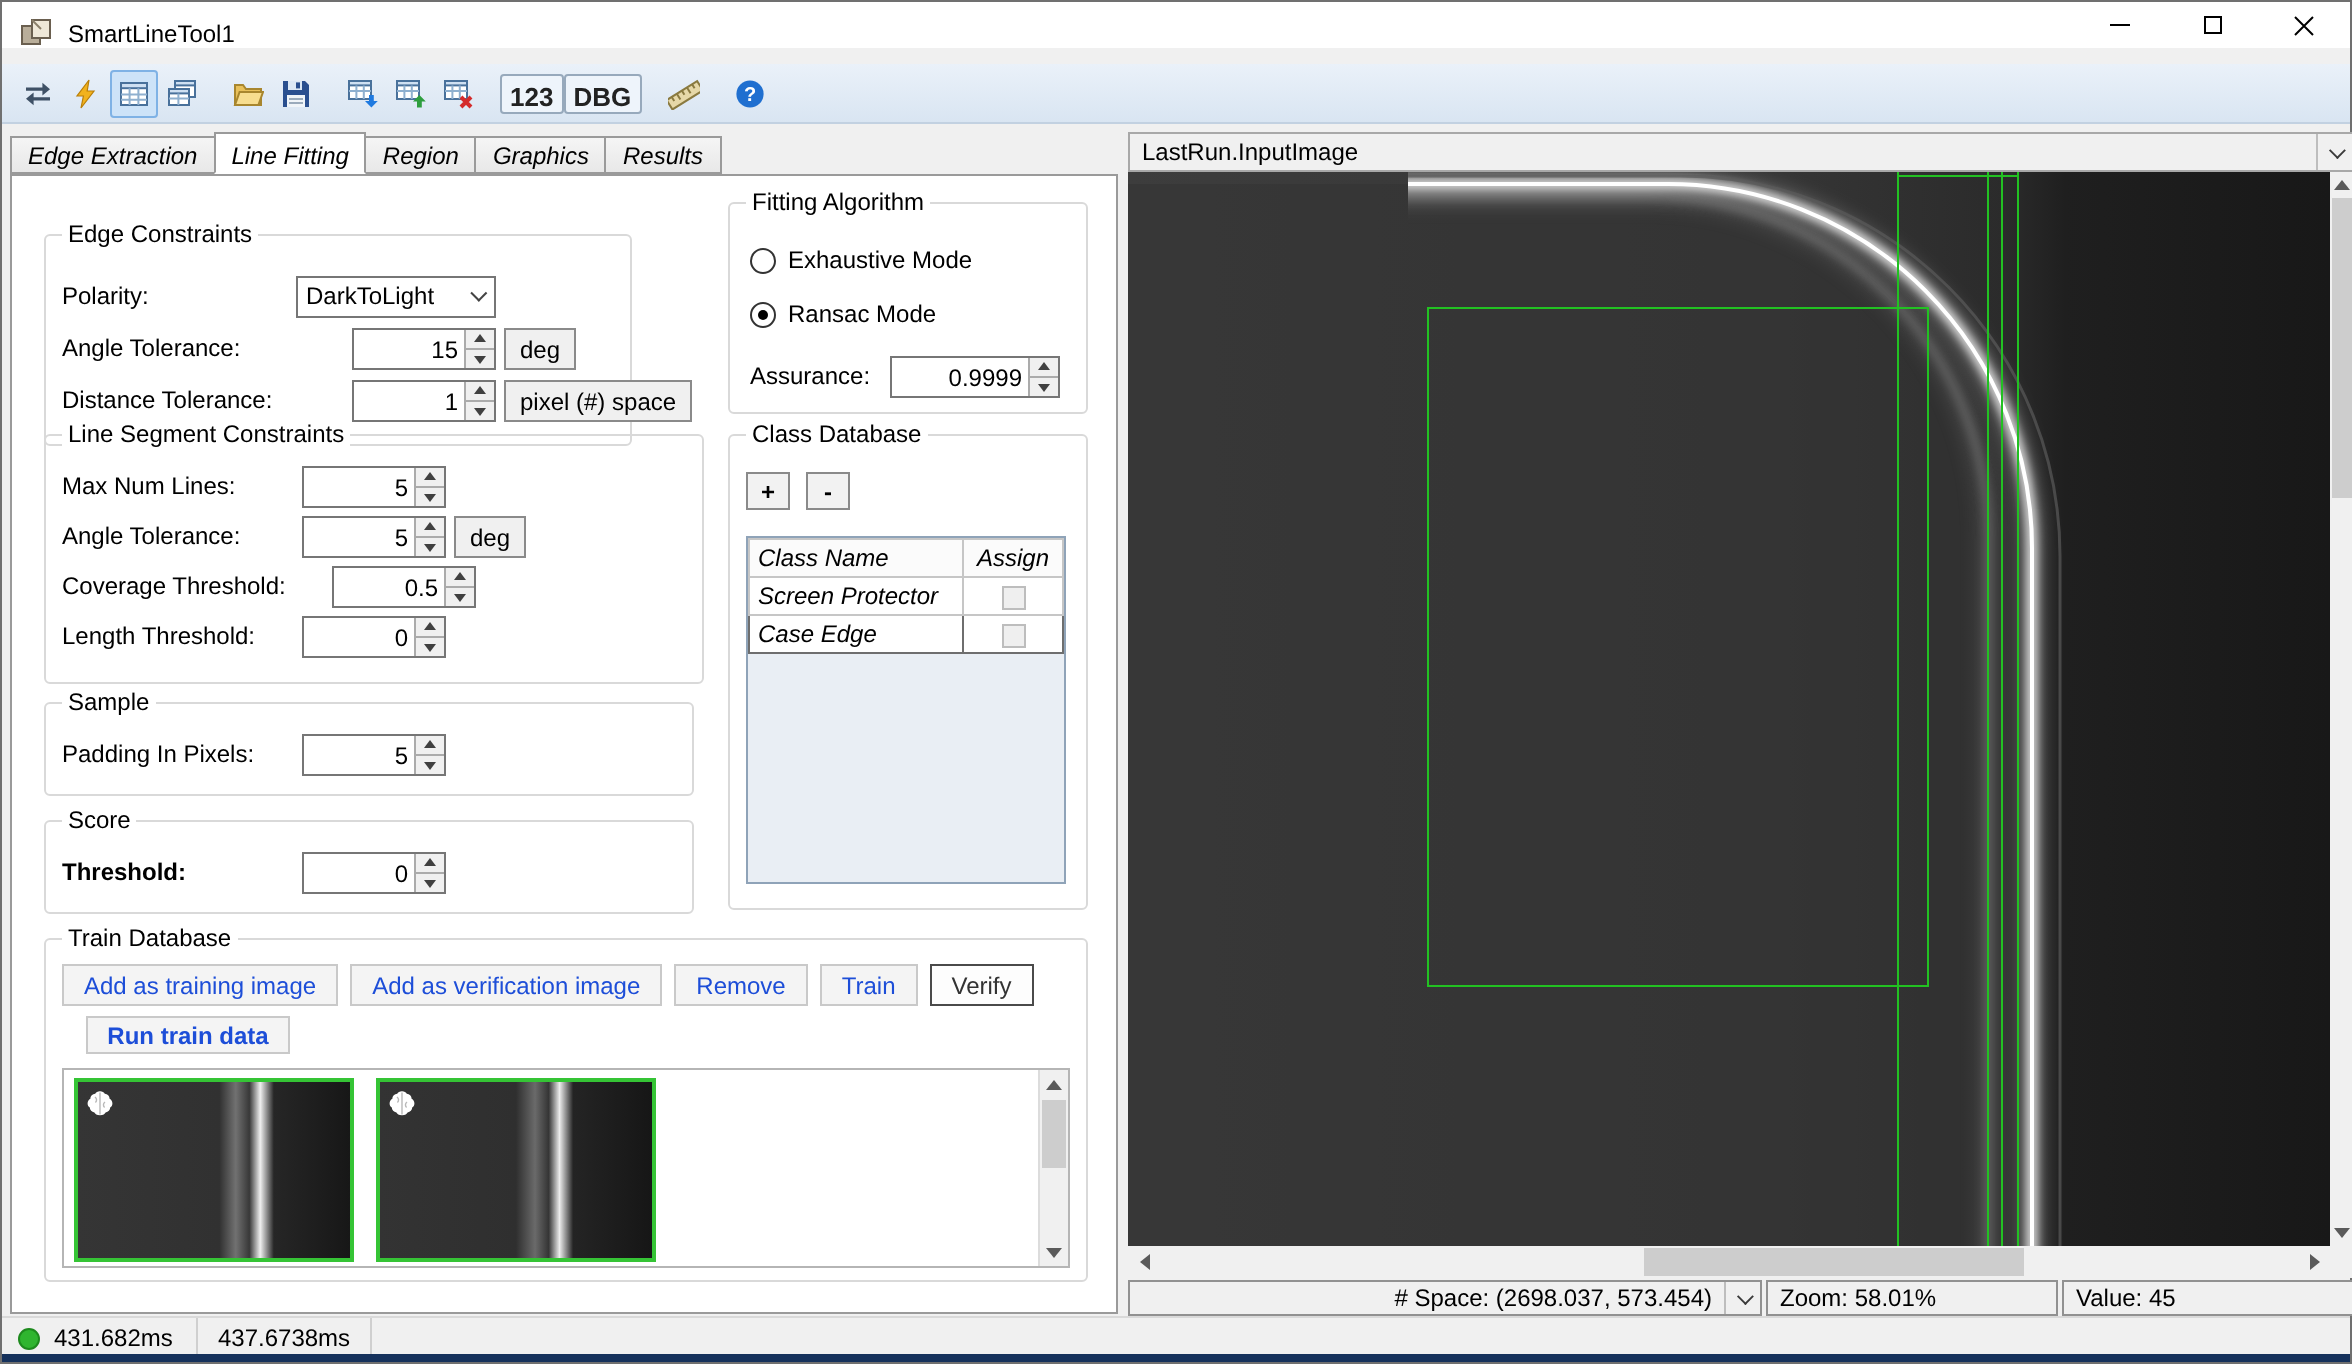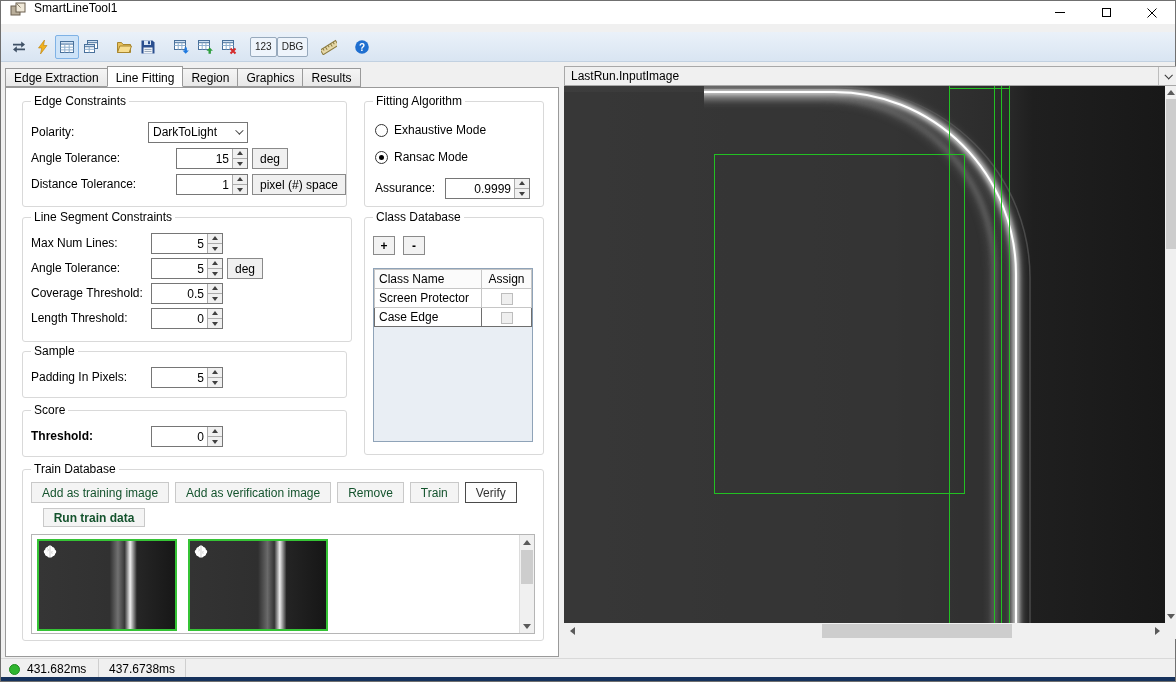--- a/index.html
+++ b/index.html
@@ -1,41 +1,41 @@
 <!DOCTYPE html>
 <html><head>
 <meta charset="utf-8">
 <style>
   * { margin:0; padding:0; box-sizing:border-box; }
   html,body { width:1176px; height:682px; overflow:hidden; }
   body { font-family:"Liberation Sans", sans-serif; font-size:12px; color:#000; background:#f0f0f0; }
   .window { position:relative; width:1176px; height:682px; background:#f0f0f0; border:1px solid #707070; }
 
   
-  .titlebar { position:absolute; left:0; top:0; right:0; height:23px; background:#fff; display:flex; align-items:flex-start; }
+  .titlebar { position:absolute; left:0; top:0; right:0; height:23px; background:#fff; display:flex; align-items:flex-end; }
   .title-icon { margin-left:9px; width:16px; height:16px; flex:0 0 auto; }
   .title-text { margin-left:8px; }
   .win-controls { margin-left:auto; display:flex; height:100%; }
   .win-btn { width:46px; height:100%; display:flex; align-items:center; justify-content:center; }
   .min-glyph { width:10px; height:1px; background:#000; display:block; }
   .max-glyph { width:9px; height:9px; border:1px solid #000; display:block; }
 
   
   .toolbar { position:absolute; left:0; top:31px; right:0; height:30px;
              background:linear-gradient(#eaf1f9,#d9e5f2); border-bottom:1px solid #c2d1e1;
              display:flex; align-items:center; padding-left:6px; }
   .tbtn { width:24px; height:24px; display:flex; align-items:center; justify-content:center; border:1px solid transparent; border-radius:2px; }
   .tbtn.toggled { background:#cde3f8; border-color:#7fb2e5; }
-  .tbtn.txt { width:auto; height:20px; padding:0 4px; border:1px solid #97a9bc; background:#eef4fb; font-size:10px; font-weight:normal; color:#222; }
+  .tbtn.txt { width:auto; height:20px; padding:0 4px; border:1px solid #97a9bc; background:#eef4fb; font-size:13px; font-weight:bold; color:#222;align-items:flex-end; }
   .tsep { width:9px; height:24px; }
 
   
   .tabstrip { position:absolute; left:4px; top:65px; height:21px; display:flex; align-items:flex-end; z-index:4; }
   .tab { height:19px; padding:2px 8px 0; border:1px solid #9a9a9a; margin-right:-1px;
-         background:linear-gradient(#f5f5f5,#e8e8e8); white-space:nowrap; }
+         background:linear-gradient(#f5f5f5,#e8e8e8); white-space:nowrap;font-style:italic; }
   .tab.active { height:21px; padding-top:4px; background:#fff; border-bottom:1px solid #fff; position:relative; z-index:5; }
 
   
   .left-panel { position:absolute; left:4px; top:86px; width:554px; height:570px; background:#fff; border:1px solid #9a9a9a; }
   .group { position:absolute; border:1px solid #d9d9d9; border-radius:3px; }
   .gtitle { position:absolute; top:-8px; left:8px; background:#fff; padding:0 3px; white-space:nowrap; }
   .frow { position:absolute; left:8px; height:22px; display:flex; align-items:center; }
   .flabel { display:inline-block; }
 
   .combo { width:100px; height:21px; border:1px solid #767676; background:#fff; display:flex; align-items:center; padding-left:4px; }
@@ -50,30 +50,30 @@
   .ad::before { content:""; border:3px solid transparent; border-top:4px solid #404040; margin-bottom:-4px; }
 
   .unit { height:21px; margin-left:4px; padding:3px 7px 0; border:1px solid #8a8a8a; background:#f0f0f0; white-space:nowrap; }
 
   .radio-row { position:absolute; left:10px; display:flex; align-items:center; gap:6px; height:16px; }
   .rb { width:13px; height:13px; border:1px solid #333; border-radius:50%; background:#fff; position:relative; flex:0 0 auto; }
   .rb.on::after { content:""; position:absolute; inset:3px; background:#000; border-radius:50%; }
 
   .small-btn { width:22px; height:19px; border:1px solid #8a8a8a; background:#f2f2f2; display:flex; align-items:center; justify-content:center; font-weight:bold; }
 
-  .class-wrap { position:absolute; left:8px; top:50px; width:160px; height:174px; background:#e9eef4; border:1px solid #8fa3b8; }
+  .class-wrap { position:absolute; left:8px; top:50px; width:160px; height:174px; background:#e9eef4; border:1px solid #8fa3b8;font-style:italic; }
   table.classtbl { border-collapse:collapse; width:100%; background:#fff; table-layout:fixed; }
   .classtbl th, .classtbl td { border:1px solid #c6c6c6; height:19px; font-weight:normal; text-align:left; padding:0 4px; overflow:hidden; white-space:nowrap; }
   .classtbl th { background:#fbfbfb; }
   .col-assign { width:50px; text-align:center !important; }
   tr.current td { border-color:#6e6e6e; }
   .cb { display:inline-block; width:12px; height:12px; border:1px solid #bdbdbd; background:#efefef; vertical-align:middle; }
 
   .btn { height:21px; padding:0 10px; border:1px solid #b5b5b5; background:#fdfdfd; display:inline-flex; align-items:center; justify-content:center; color:#333; white-space:nowrap; }
-  .btn.disabled { color:#14532d; background:#f4f4f4; border-color:#c9c9c9;align-items:center; }
+  .btn.disabled { color:#1d4ed8; background:#f4f4f4; border-color:#c9c9c9;align-items:center; }
   .btn.default { border-color:#4a4a4a; }
 
   .thumbs { position:absolute; left:8px; top:64px; width:504px; height:100px; border:1px solid #b5b5b5; background:#fff; }
   .thumb { position:absolute; top:4px; width:140px; height:92px; border:2px solid #35c435; background:#222; }
   .thumb-img { position:absolute; inset:0; width:100%; height:100%; }
   .brain-badge { position:absolute; left:3px; top:3px; width:16px; height:16px; }
 
   
   .sb-track { background:#f0f0f0; }
   .sb-thumb { background:#cdcdcd; }
@@ -226,21 +226,21 @@
   <div class="tabstrip">
     <div class="tab"><span>Edge Extraction</span></div>
     <div class="tab active"><span>Line Fitting</span></div>
     <div class="tab"><span>Region</span></div>
     <div class="tab"><span>Graphics</span></div>
     <div class="tab"><span>Results</span></div>
   </div>
 
   <div class="left-panel">
 
-    <div class="group" style="left:16px;top:13px;width:325px;height:106px;">
+    <div class="group" style="left:16px;top:29px;width:294px;height:106px;">
       <span class="gtitle">Edge Constraints</span>
       <div class="frow" style="top:19px;">
         <span class="flabel" style="width:117px;">Polarity:</span>
         <div class="combo">
           <span>DarkToLight</span>
           <span class="combo-chev"></span>
         </div>
       </div>
       <div class="frow" style="top:45px;">
         <span class="flabel" style="width:145px;">Angle Tolerance:</span>
@@ -304,21 +304,21 @@
         <span class="flabel" style="width:120px;">Angle Tolerance:</span>
         <div class="spinner">
           <span class="spin-val">5</span>
           <span class="spin-btns">
               <i class="au"></i>
               <i class="ad"></i>
             </span>
         </div>
         <span class="unit">deg</span>
       </div>
-      <div class="frow" style="top:64px;">
+      <div class="frow" style="top:64px;gap:15px;">
         <span class="flabel" style="width:120px;">Coverage Threshold:</span>
         <div class="spinner">
           <span class="spin-val">0.5</span>
           <span class="spin-btns">
               <i class="au"></i>
               <i class="ad"></i>
             </span>
         </div>
       </div>
       <div class="frow" style="top:89px;">
@@ -530,20 +530,34 @@
     <div class="sb-arr" style="position:absolute;left:0;top:0;bottom:0;width:16px;">
         <span class="tri-left"></span>
       </div>
     <div class="sb-thumb" style="position:absolute;left:258px;top:1px;bottom:1px;width:190px;"></div>
     <div class="sb-arr" style="position:absolute;right:0;top:0;bottom:0;width:16px;">
         <span class="tri-right"></span>
       </div>
   </div>
   <div class="scroll-corner"></div>
 
+  <div class="pix-row">
+    <div class="pix-box" style="width:317px;justify-content:flex-end;padding-right:0;">
+      <span># Space: (2698.037, 573.454)</span>
+      <span class="header-chev" style="height:16px;margin-left:6px;">
+          <span class="chev-down"></span>
+        </span>
+    </div>
+    <div class="pix-box" style="width:146px;">
+      <span>Zoom: 58.01%</span>
+    </div>
+    <div class="pix-box" style="flex:1;">
+      <span>Value: 45</span>
+    </div>
+  </div>
 
   <div class="statusbar">
     <span class="status-dot"></span>
     <div class="status-cell" style="min-width:72px;">
       <span>431.682ms</span>
     </div>
     <div class="status-cell" style="min-width:86px;padding-left:10px;justify-content:flex-end;">
       <span>437.6738ms</span>
     </div>
   </div>

